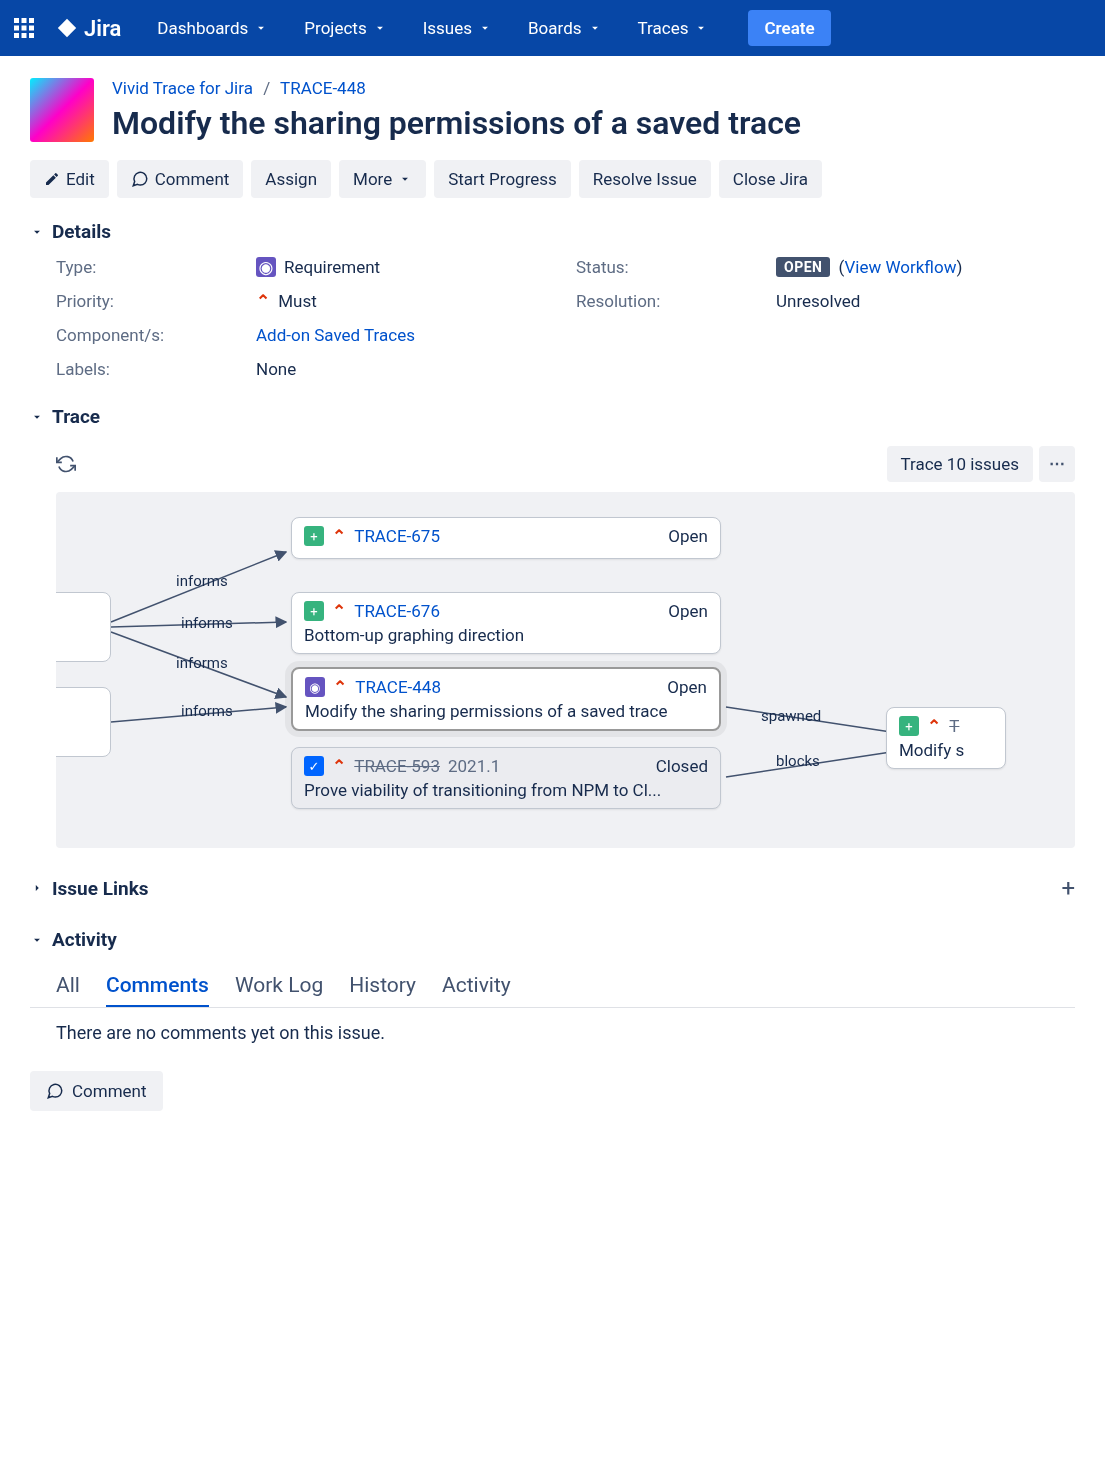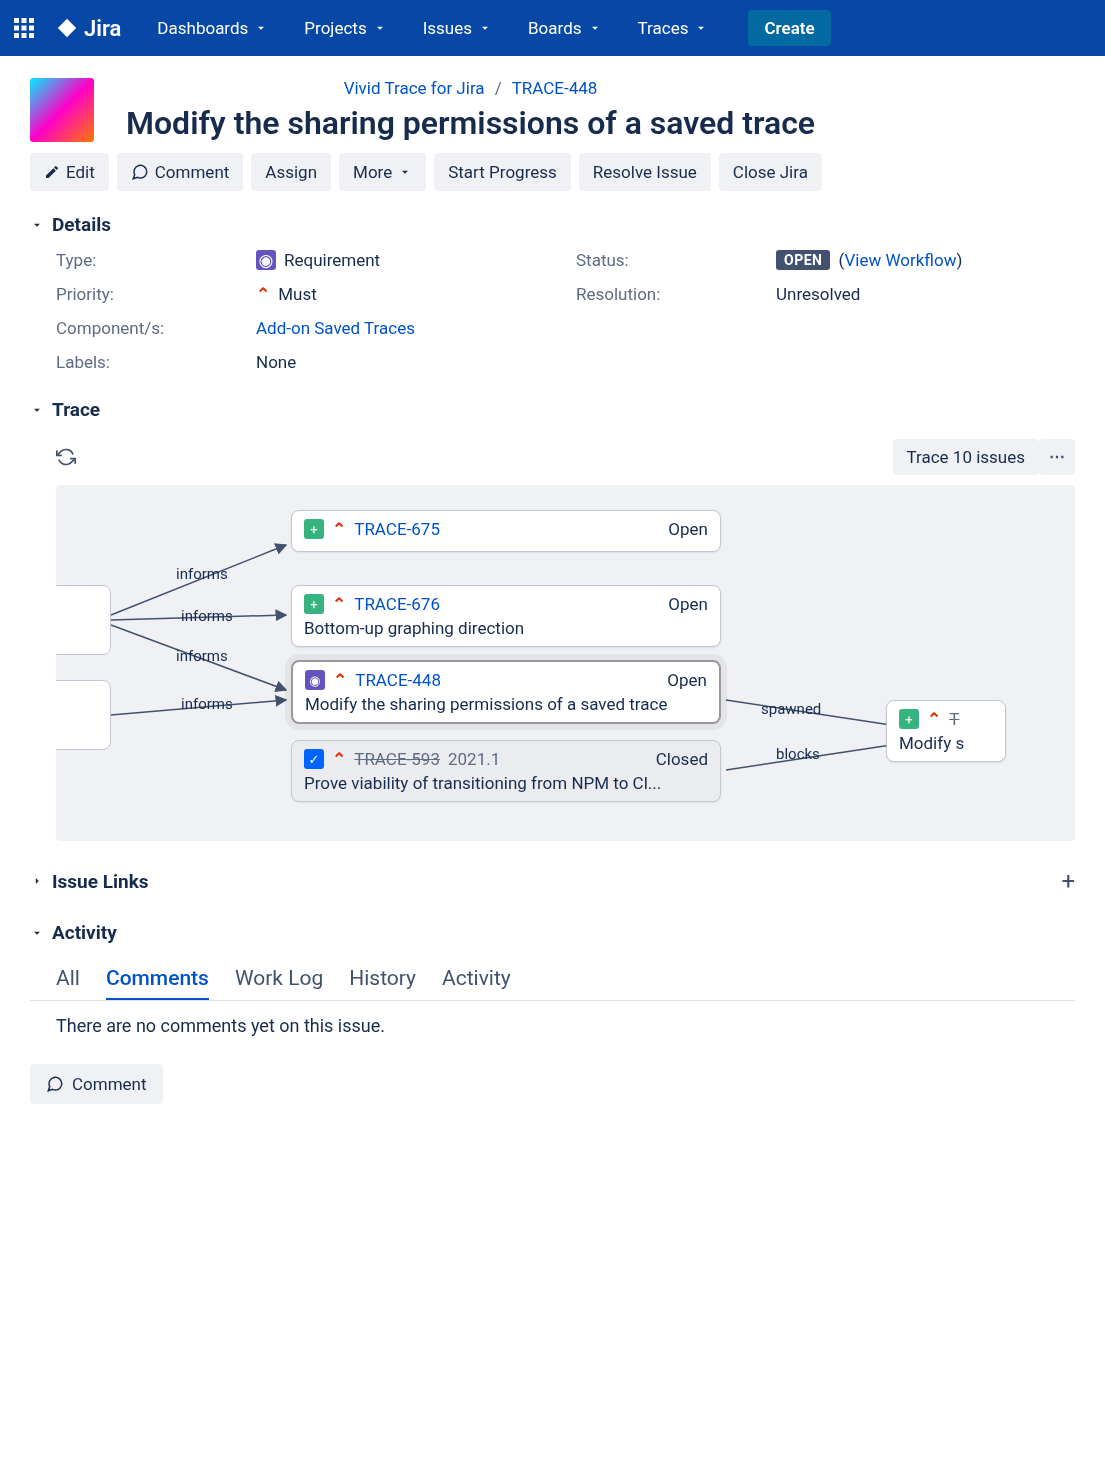--- a/index.html
+++ b/index.html
@@ -1,44 +1,44 @@
 <!DOCTYPE html>
 <html><head>
 <meta charset="utf-8">
 <style>
 * { box-sizing: border-box; margin: 0; padding: 0; font-family: -apple-system, BlinkMacSystemFont, "Segoe UI", Roboto, sans-serif; }
 body { background: #fff; color: #172b4d; width: 1105px; }
 .topbar { background: #0747a6; height: 56px; display: flex; align-items: center; padding: 0 12px; gap: 16px; }
 .apps-icon { width: 24px; height: 24px; color: #fff; cursor: pointer; }
 .jira-logo { display: flex; align-items: center; color: #fff; font-size: 22px; font-weight: 600; gap: 6px; margin: 0 10px 0 4px; cursor: pointer; }
 .nav-item { color: #fff; padding: 8px 10px; font-size: 17px; display: flex; align-items: center; gap: 6px; cursor: pointer; }
-.create-btn { background: #0369a1; color: #fff; border: none; padding: 8px 16px; border-radius: 4px; font-size: 17px; font-weight: 600; margin-left: 14px; cursor: pointer; }
+.create-btn { background: #3b82f6; color: #fff; border: none; padding: 8px 16px; border-radius: 4px; font-size: 17px; font-weight: 600; margin-left: 14px; cursor: pointer; }
 .content { padding: 22px 30px; }
-.issue-header { display: flex; gap: 32px; align-items: flex-start; margin-bottom: 11px; text-align: center; }
+.issue-header { display: flex; gap: 18px; align-items: flex-start; margin-bottom: 18px; }
 .project-avatar { width: 64px; height: 64px; border-radius: 3px; background: linear-gradient(135deg, #00f0ff 0%, #ff00c8 50%, #ff7a00 100%); }
 .breadcrumb { font-size: 17px; margin-bottom: 6px; }
 .breadcrumb a { color: #0052cc; text-decoration: none; }
 .breadcrumb .sep { color: #5e6c84; margin: 0 6px; }
 .issue-title { font-size: 32px; font-weight: 600; color: #172b4d; }
 .action-bar { display: flex; gap: 8px; margin-bottom: 22px; flex-wrap: wrap; }
 .action-btn { background: #f0f1f4; border: none; border-radius: 4px; padding: 9px 14px; font-size: 17px; color: #172b4d; display: flex; align-items: center; gap: 6px; cursor: pointer; }
 .section { margin-bottom: 26px; }
 .section-header { display: flex; align-items: center; gap: 8px; font-size: 19px; font-weight: 700; color: #172b4d; margin-bottom: 14px; cursor: pointer; }
 .chevron { width: 14px; height: 14px; }
 .details-grid { display: grid; grid-template-columns: 200px 320px 200px 320px; row-gap: 14px; font-size: 17px; padding-left: 26px; }
 .lbl { color: #5e6c84; }
 .val { color: #172b4d; display: flex; align-items: center; gap: 8px; }
 .val a { color: #0052cc; text-decoration: none; }
 .type-icon { width: 20px; height: 20px; background: #6554c0; border-radius: 3px; display: inline-flex; align-items: center; justify-content: center; color: #fff; }
 .prio-icon { color: #de350b; font-weight: 700; }
 .status-badge { background: #42526e; color: #fff; padding: 2px 8px; border-radius: 3px; font-size: 14px; font-weight: 700; letter-spacing: 0.5px; }
 
 .trace-toolbar { display: flex; justify-content: space-between; align-items: center; padding: 4px 0 10px 26px; }
 .refresh-icon { width: 20px; height: 20px; cursor: pointer; color: #42526e; }
-.trace-right { display: flex; }
+.trace-right { display: flex; gap: 6px; }
 .trace-count { background: #f0f1f4; padding: 8px 14px; border-radius: 4px; font-size: 17px; color: #172b4d; }
 .trace-more { background: #f0f1f4; padding: 8px 10px; border-radius: 4px; cursor: pointer; color: #42526e; font-weight: 700; }
 .trace-canvas { background: #f0f1f4; border-radius: 4px; margin-left: 26px; height: 356px; position: relative; overflow: hidden; }
 
 .node { position: absolute; background: #fff; border: 1px solid #c1c7d0; border-radius: 8px; padding: 8px 12px; font-size: 17px; box-shadow: 0 1px 2px rgba(0,0,0,0.08); }
 .node.current { border: 2px solid #999; box-shadow: 0 0 0 6px rgba(0,0,0,0.05); }
 .node.closed { background: #ebecf0; }
 .node-row1 { display: flex; align-items: center; gap: 8px; margin-bottom: 4px; }
 .node-key { color: #0052cc; text-decoration: none; }
 .node-key.strike { text-decoration: line-through; color: #5e6c84; }

